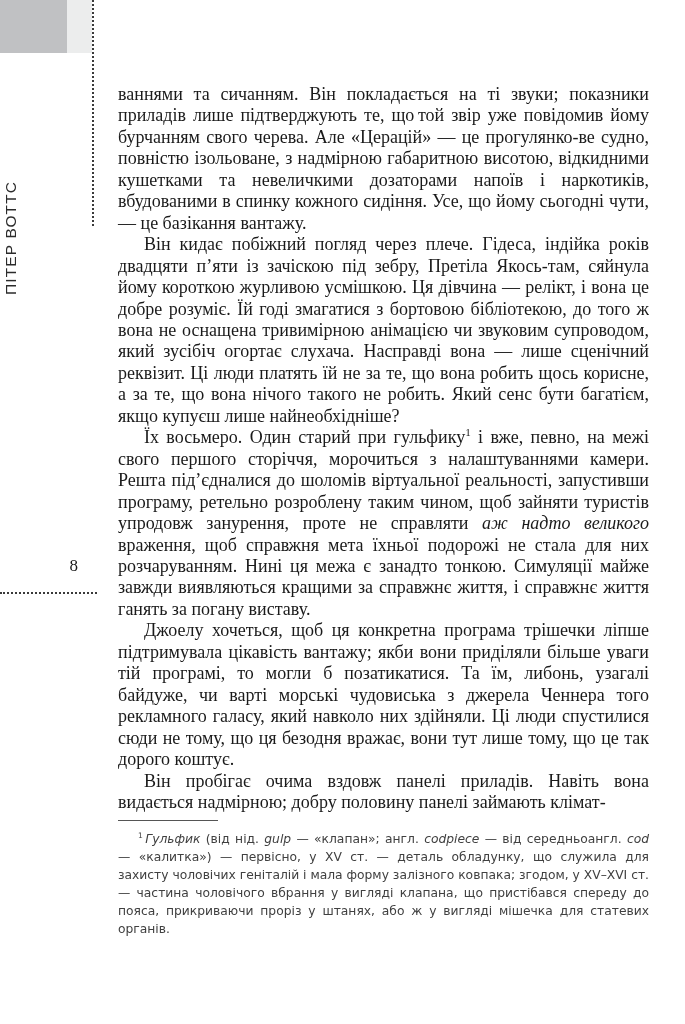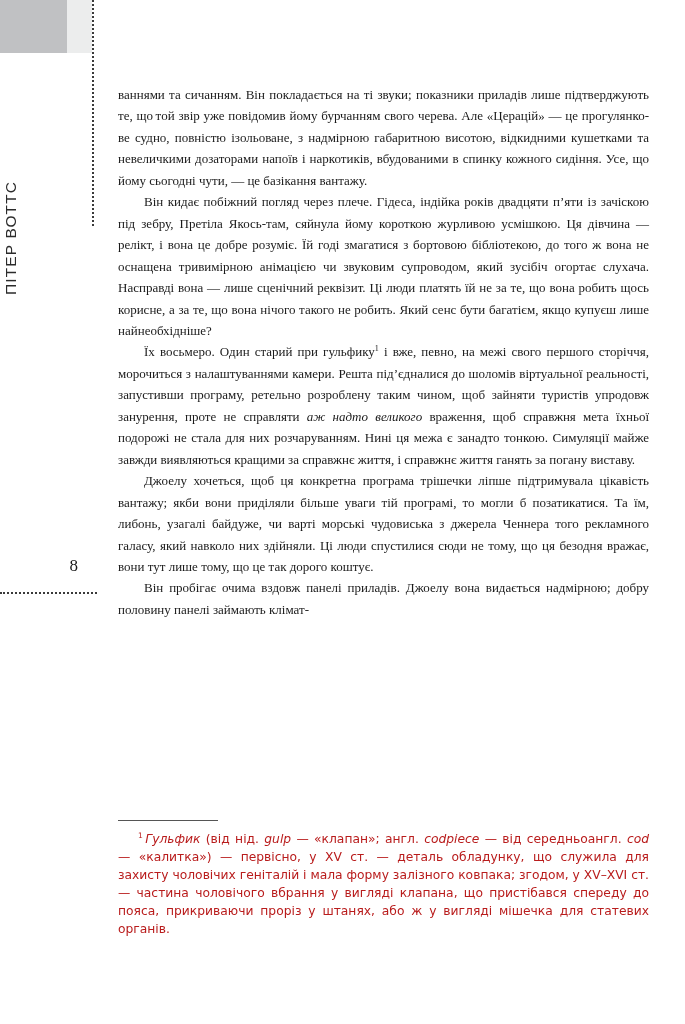--- a/index.html
+++ b/index.html
@@ -87,21 +87,21 @@
   .text-column {
     position: absolute;
     left: 118px;
     top: 84px;
     width: 531px;
   }
   .body-par {
     margin: 0;
     text-align: justify;
     text-justify: inter-word;
-    font-size: 13px;
+    font-size: 18px;
     line-height: 21.45px;
     text-indent: 26px;
     hyphens: manual;
   }
   .body-par.first {
     text-indent: 0;
   }
   .body-par i {
   }
   sup.fn-marker {
@@ -123,21 +123,21 @@
     border-top: 1px solid #555;
     margin: 0 0 9px 0;
   }
   .footnote-text {
     margin: 0;
     font-family: "DejaVu Sans", "Liberation Sans", sans-serif;
     font-size: 12.3px;
     line-height: 18.1px;
     text-align: justify;
     text-indent: 20px;
-    color: #b91c1c;
+    color: #404040;
   }
   .footnote-text i {
     font-style: italic;
   }
 </style>
 </head>
 <body>
 
 <div class="header-block-dark"></div>
 <div class="header-block-light"></div>
@@ -146,19 +146,19 @@
 <div class="running-head">ПІТЕР ВОТТС</div>
 
 <div class="folio">8</div>
 <div class="folio-dotted-rule"></div>
 
 <div class="text-column">
   <p class="body-par first">ваннями та сичанням. Він покладається на ті звуки; показники приладів лише підтверджують те, що той звір уже повідомив йому бурчанням свого черева. Але «Церацій» — це прогулянко-ве судно, повністю ізольоване, з надмірною габаритною висотою, відкидними кушетками та невеличкими дозаторами напоїв і наркотиків, вбудованими в спинку кожного сидіння. Усе, що йому сьогодні чути, — це базікання вантажу.</p>
   <p class="body-par">Він кидає побіжний погляд через плече. Гідеса, індійка років двадцяти п’яти із зачіскою під зебру, Претіла Якось-там, сяйнула йому короткою журливою усмішкою. Ця дівчина — релікт, і вона це добре розуміє. Їй годі змагатися з бортовою бібліотекою, до того ж вона не оснащена тривимірною анімацією чи звуковим супроводом, який зусібіч огортає слухача. Насправді вона — лише сценічний реквізит. Ці люди платять їй не за те, що вона робить щось корисне, а за те, що вона нічого такого не робить. Який сенс бути багатієм, якщо купуєш лише найнеобхідніше?</p>
   <p class="body-par">Їх восьмеро. Один старий при гульфику<sup class="fn-marker">1</sup> і вже, певно, на межі свого першого сторіччя, морочиться з налаштуваннями камери. Решта під’єдналися до шоломів віртуальної реальності, запустивши програму, ретельно розроблену таким чином, щоб зайняти туристів упродовж занурення, проте не справляти <i>аж надто великого</i> враження, щоб справжня мета їхньої подорожі не стала для них розчаруванням. Нині ця межа є занадто тонкою. Симуляції майже завжди виявляються кращими за справжнє життя, і справжнє життя ганять за погану виставу.</p>
   <p class="body-par">Джоелу хочеться, щоб ця конкретна програма трішечки ліпше підтримувала цікавість вантажу; якби вони приділяли більше уваги тій програмі, то могли б позатикатися. Та їм, либонь, узагалі байдуже, чи варті морські чудовиська з джерела Ченнера того рекламного галасу, який навколо них здійняли. Ці люди спустилися сюди не тому, що ця безодня вражає, вони тут лише тому, що це так дорого коштує.</p>
-  <p class="body-par">Він пробігає очима вздовж панелі приладів. Джоелу вона видається надмірною; добру половину панелі займають клімат-</p>
+  <p class="body-par">Він пробігає очима вздовж панелі приладів. Навіть вона видається надмірною; добру половину панелі займають клімат-</p>
 </div>
 
 <div class="footnote-area">
   <div class="footnote-rule"></div>
   <p class="footnote-text"><sup class="fn-marker">1</sup> <i>Гульфик</i> (від нід. <i>gulp</i> — «клапан»; англ. <i>codpiece</i> — від середньоангл. <i>cod</i> — «калитка») — первісно, у XV ст. — деталь обладунку, що служила для захисту чоловічих геніталій і мала форму залізного ковпака; згодом, у XV–XVI ст. — частина чоловічого вбрання у вигляді клапана, що пристібався спереду до пояса, прикриваючи проріз у штанях, або ж у вигляді мішечка для статевих органів.</p>
 </div>
 
 </body></html>

